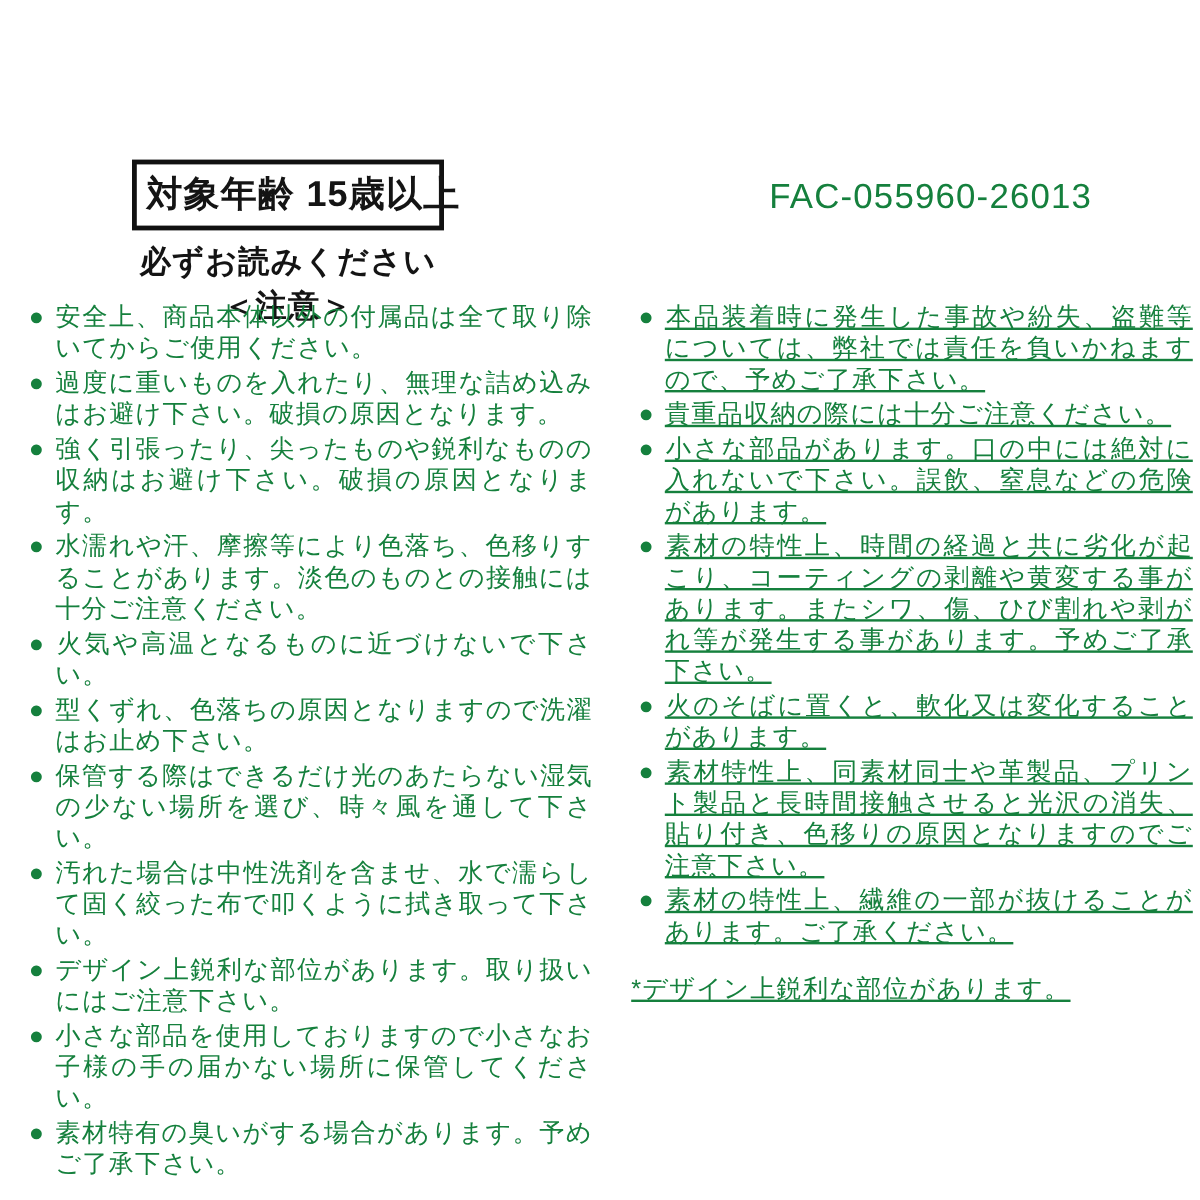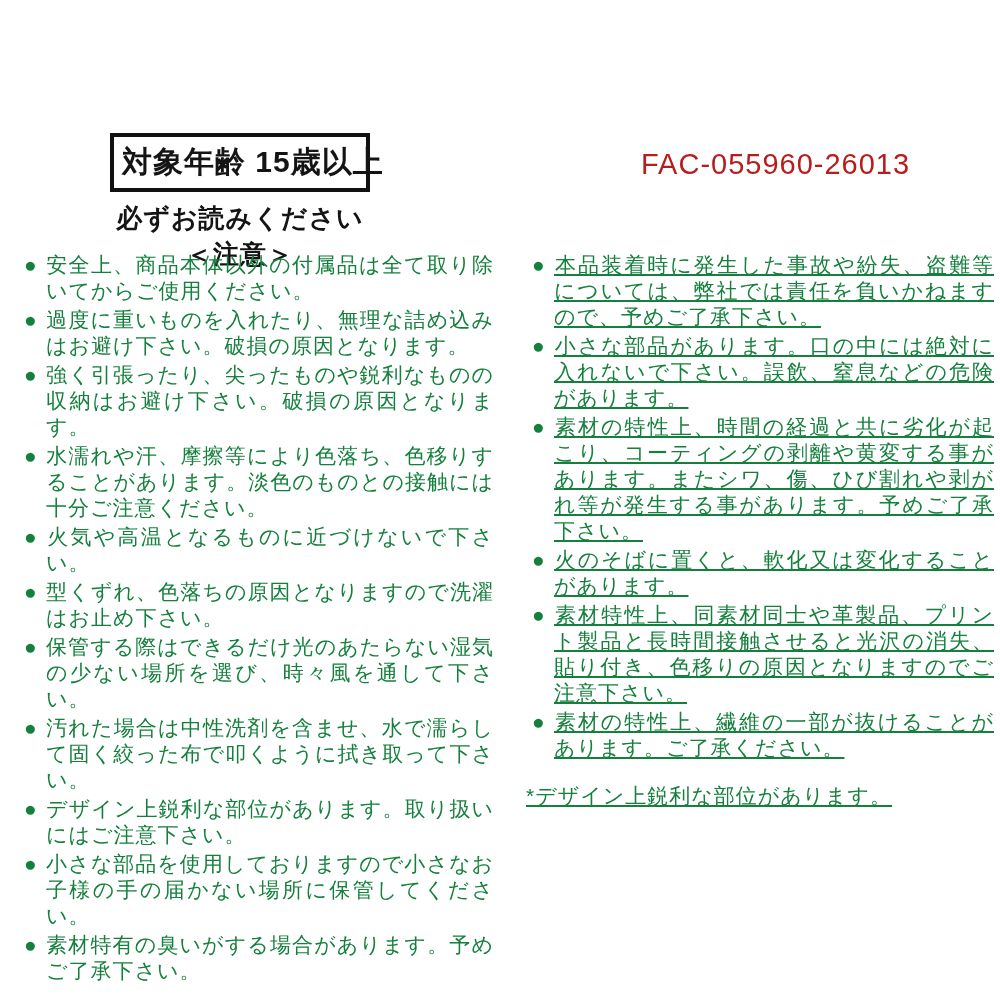--- a/index.html
+++ b/index.html
@@ -49,21 +49,21 @@
     font-weight: bold;
     white-space: nowrap;
     letter-spacing: 1px;
   }
   .product-code {
     position: absolute;
     left: 641px;
     top: 148px;
     font-size: 29px;
     letter-spacing: 1px;
-    color: #b91c1c;
+    color: #15803d;
     white-space: nowrap;
   }
   
   .col {
     position: absolute;
     top: 252px;
     font-size: 21px;
     line-height: 26px;
     letter-spacing: 1px;
     color: #15803d;
@@ -119,20 +119,21 @@
         <li><span class="bullet">●</span><span>汚れた場合は中性洗剤を含ませ、水で濡らして固く絞った布で叩くように拭き取って下さい。</span></li>
         <li><span class="bullet">●</span><span>デザイン上鋭利な部位があります。取り扱いにはご注意下さい。</span></li>
         <li><span class="bullet">●</span><span>小さな部品を使用しておりますので小さなお子様の手の届かない場所に保管してください。</span></li>
         <li><span class="bullet">●</span><span>素材特有の臭いがする場合があります。予めご了承下さい。</span></li>
       </ul>
   </div>
 
   <div class="col col-right">
     <ul class="notice-list">
         <li><span class="bullet">●</span><span>本品装着時に発生した事故や紛失、盗難等については、弊社では責任を負いかねますので、予めご了承下さい。</span></li>
+        <li><span class="bullet">●</span><span>貴重品収納の際には十分ご注意ください。</span></li>
         <li><span class="bullet">●</span><span>小さな部品があります。口の中には絶対に入れないで下さい。誤飲、窒息などの危険があります。</span></li>
         <li><span class="bullet">●</span><span>素材の特性上、時間の経過と共に劣化が起こり、コーティングの剥離や黄変する事があります。またシワ、傷、ひび割れや剥がれ等が発生する事があります。予めご了承下さい。</span></li>
         <li><span class="bullet">●</span><span>火のそばに置くと、軟化又は変化することがあります。</span></li>
         <li><span class="bullet">●</span><span>素材特性上、同素材同士や革製品、プリント製品と長時間接触させると光沢の消失、貼り付き、色移りの原因となりますのでご注意下さい。</span></li>
         <li><span class="bullet">●</span><span>素材の特性上、繊維の一部が抜けることがあります。ご了承ください。</span></li>
       </ul>
     <div class="footnote">*デザイン上鋭利な部位があります。</div>
   </div>
 
 </div>

